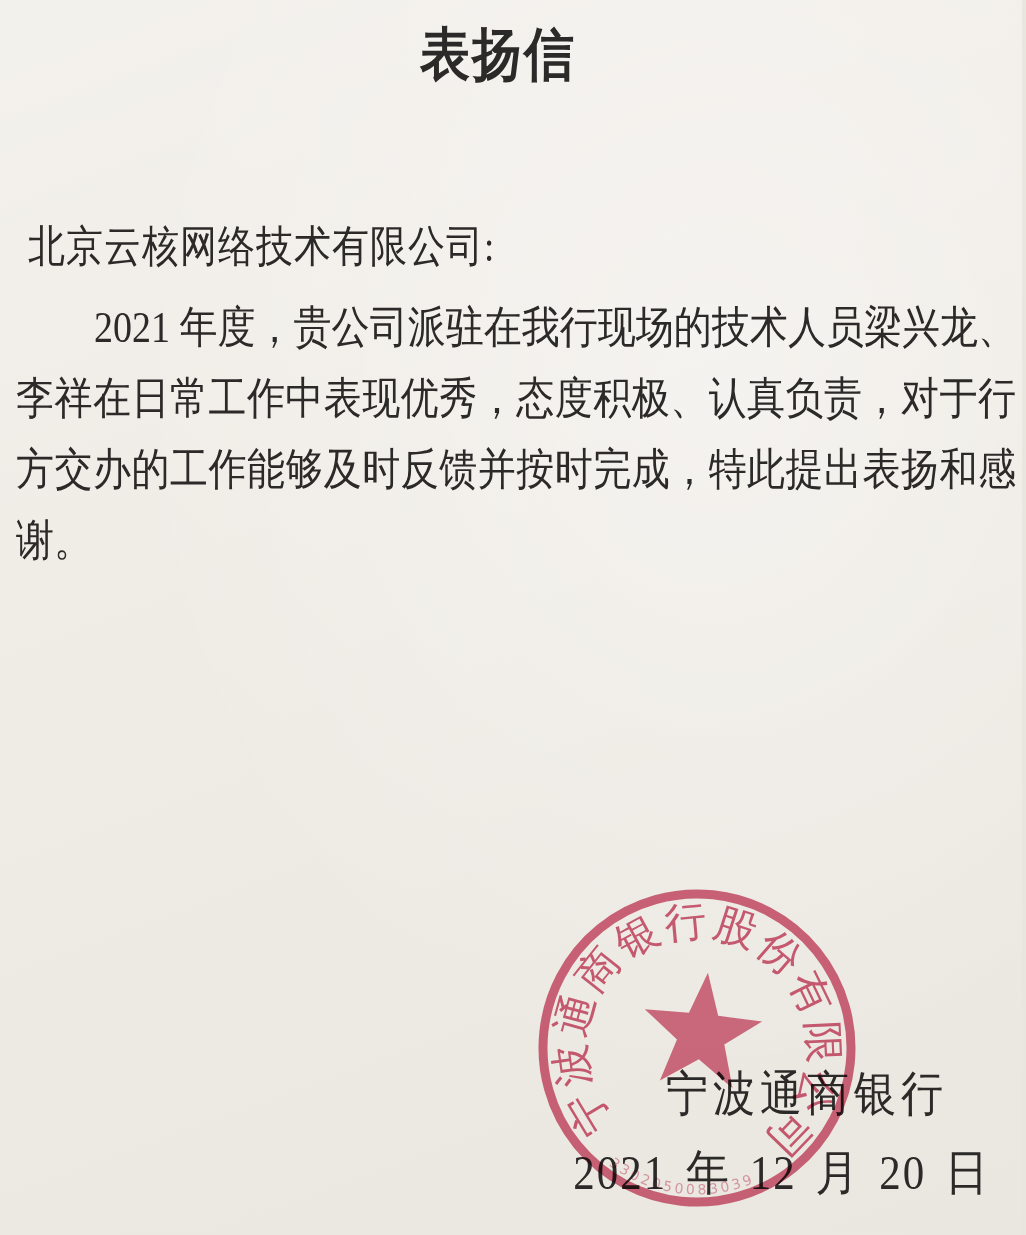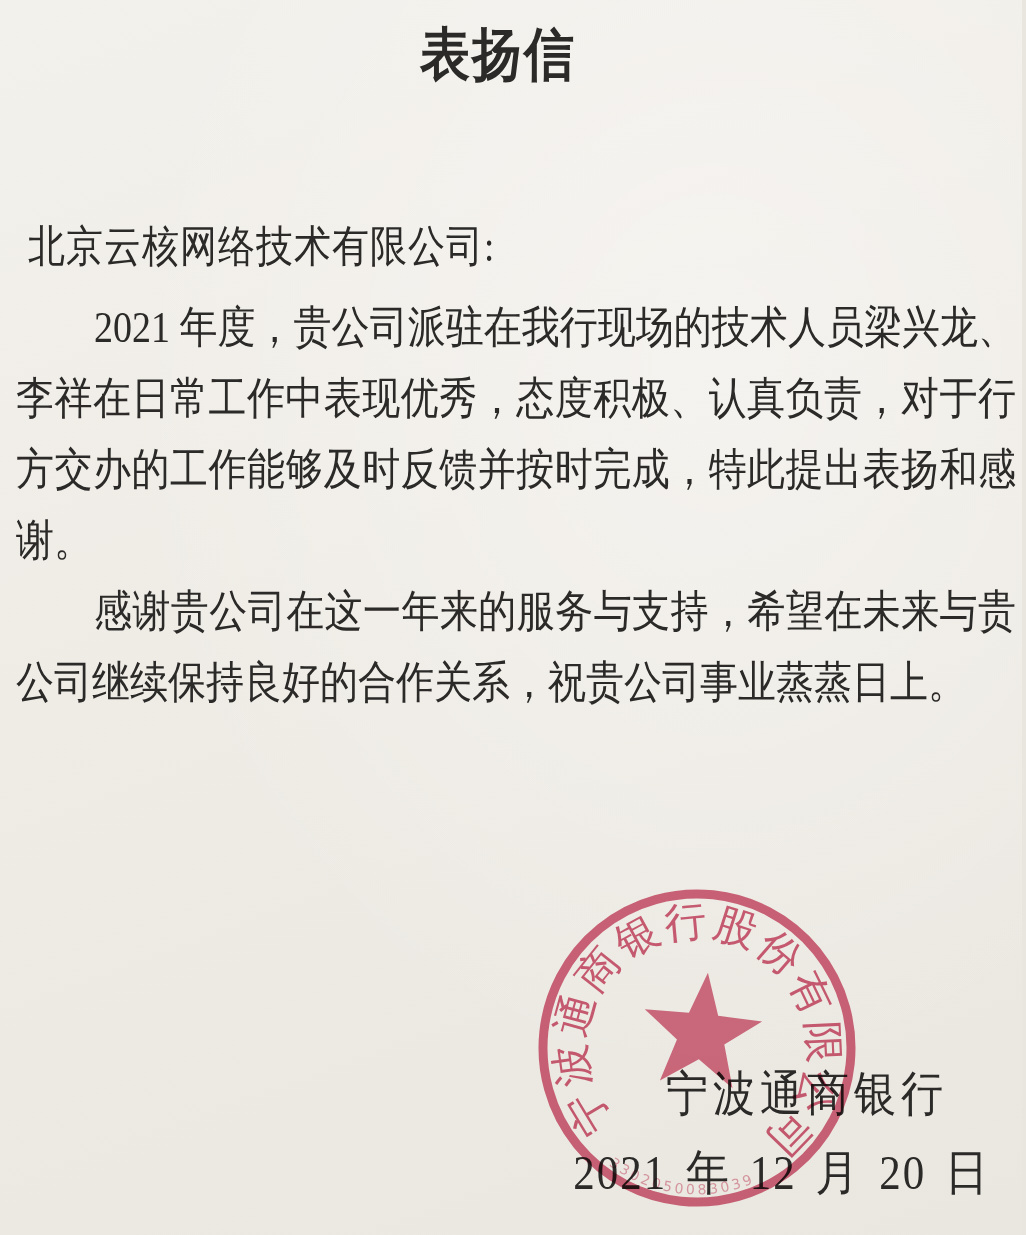--- a/index.html
+++ b/index.html
@@ -94,24 +94,20 @@
 
   <div class="salutation">北京云核网络技术有限公司:</div>
 
   <div class="body-text">
     <div class="para">
       <div class="line just indent">2021 年度，贵公司派驻在我行现场的技术人员梁兴龙、</div>
       <div class="line just">李祥在日常工作中表现优秀，态度积极、认真负责，对于行</div>
       <div class="line just">方交办的工作能够及时反馈并按时完成，特此提出表扬和感</div>
       <div class="line">谢。</div>
     </div>
-    <div class="para">
-      <div class="line just indent">感谢贵公司在这一年来的服务与支持，希望在未来与贵</div>
-      <div class="line">公司继续保持良好的合作关系，祝贵公司事业蒸蒸日上。</div>
-    </div>
   </div>
 
   <div class="sig">宁波通商银行</div>
   <div class="date">2021 年 12 月 20 日</div>
 
   <div class="stamp">
     <svg width="340" height="340" viewBox="-170 -170 340 340" xmlns="http://www.w3.org/2000/svg" xmlns:xlink="http://www.w3.org/1999/xlink">
       <circle r="154" fill="none" stroke="currentColor" stroke-width="9" stroke-opacity="0.9"></circle>
       <path id="ringPath" d="M -75,83 A 112,112 0 1 1 75,83" fill="none"></path>
       <path id="serialPath" d="M -84,120 A 147,147 0 0 0 84,120" fill="none"></path>

